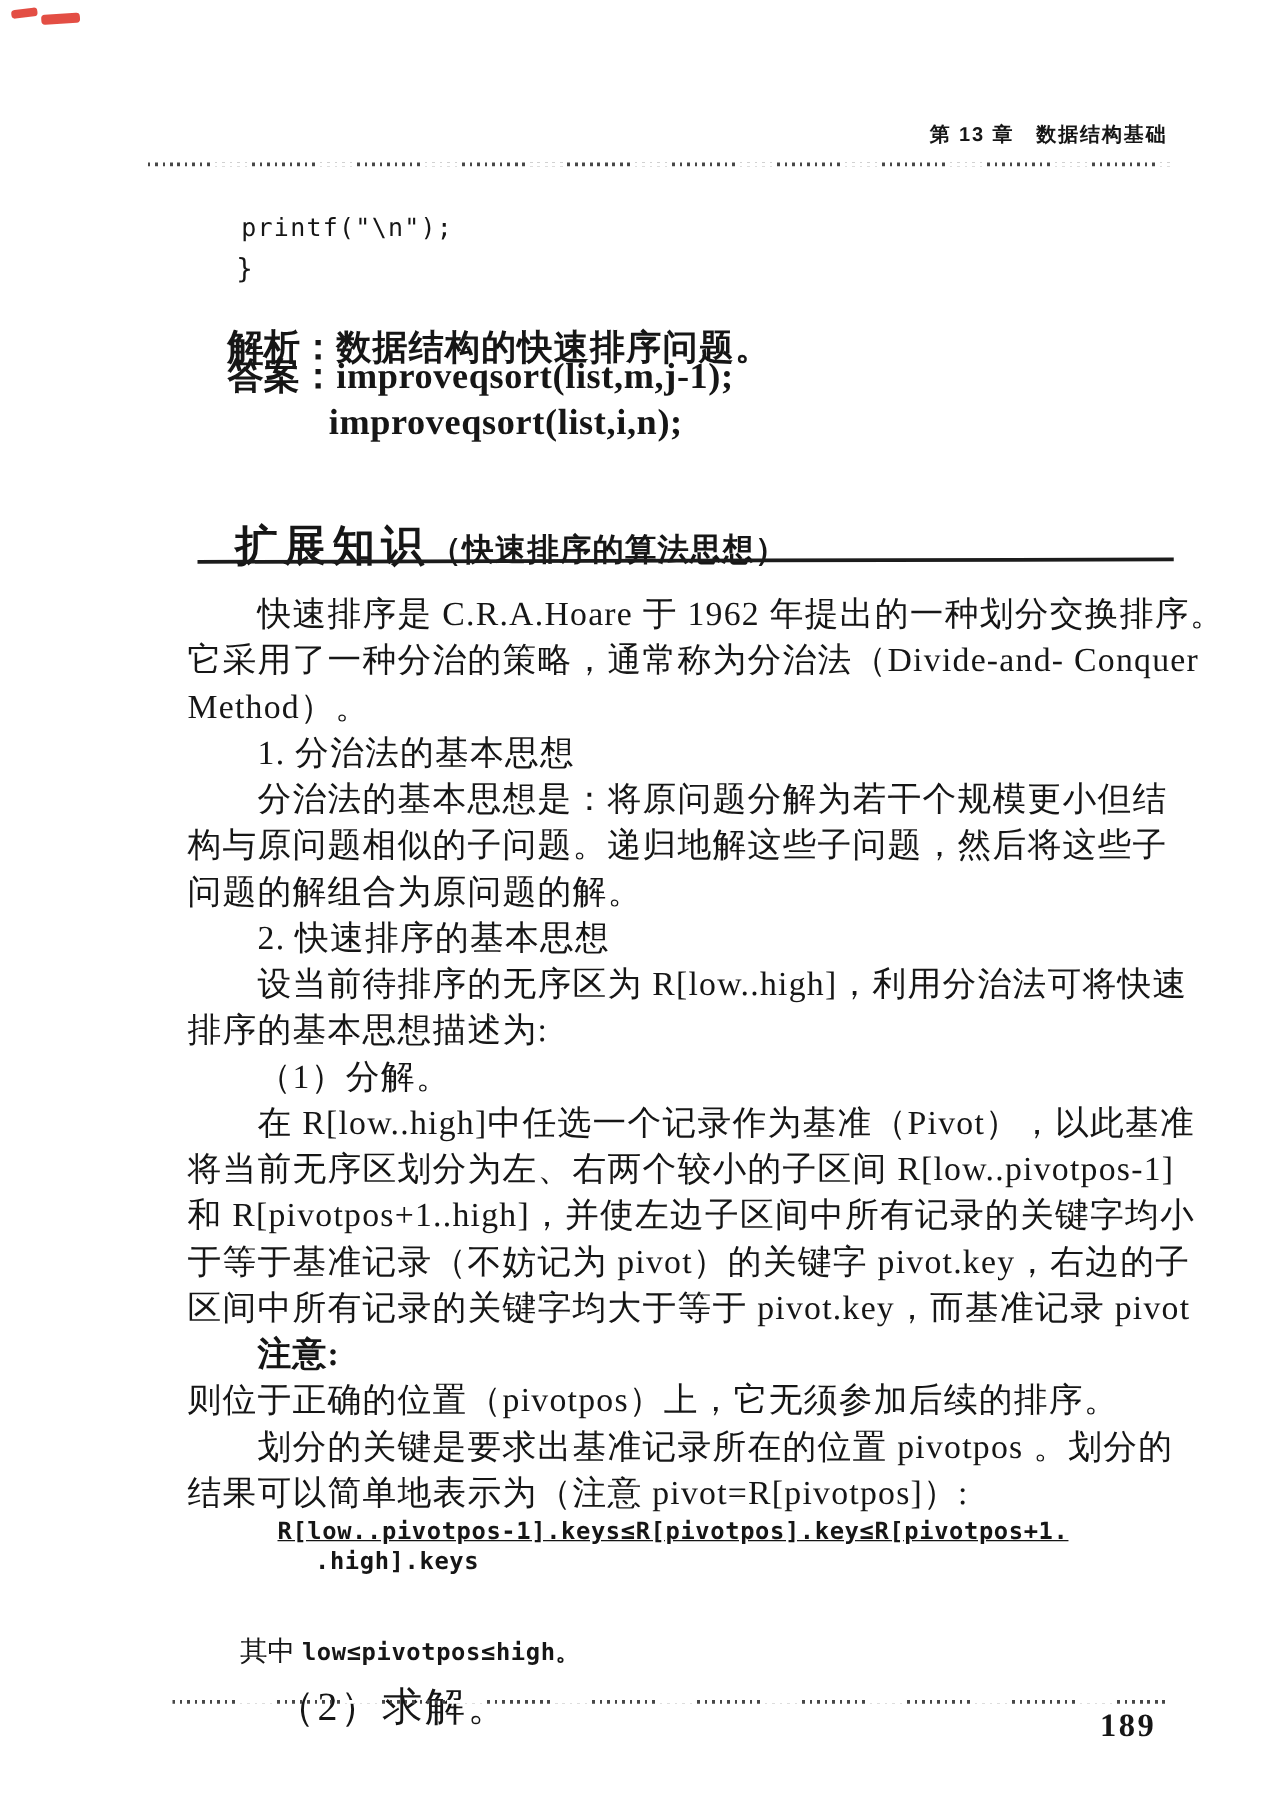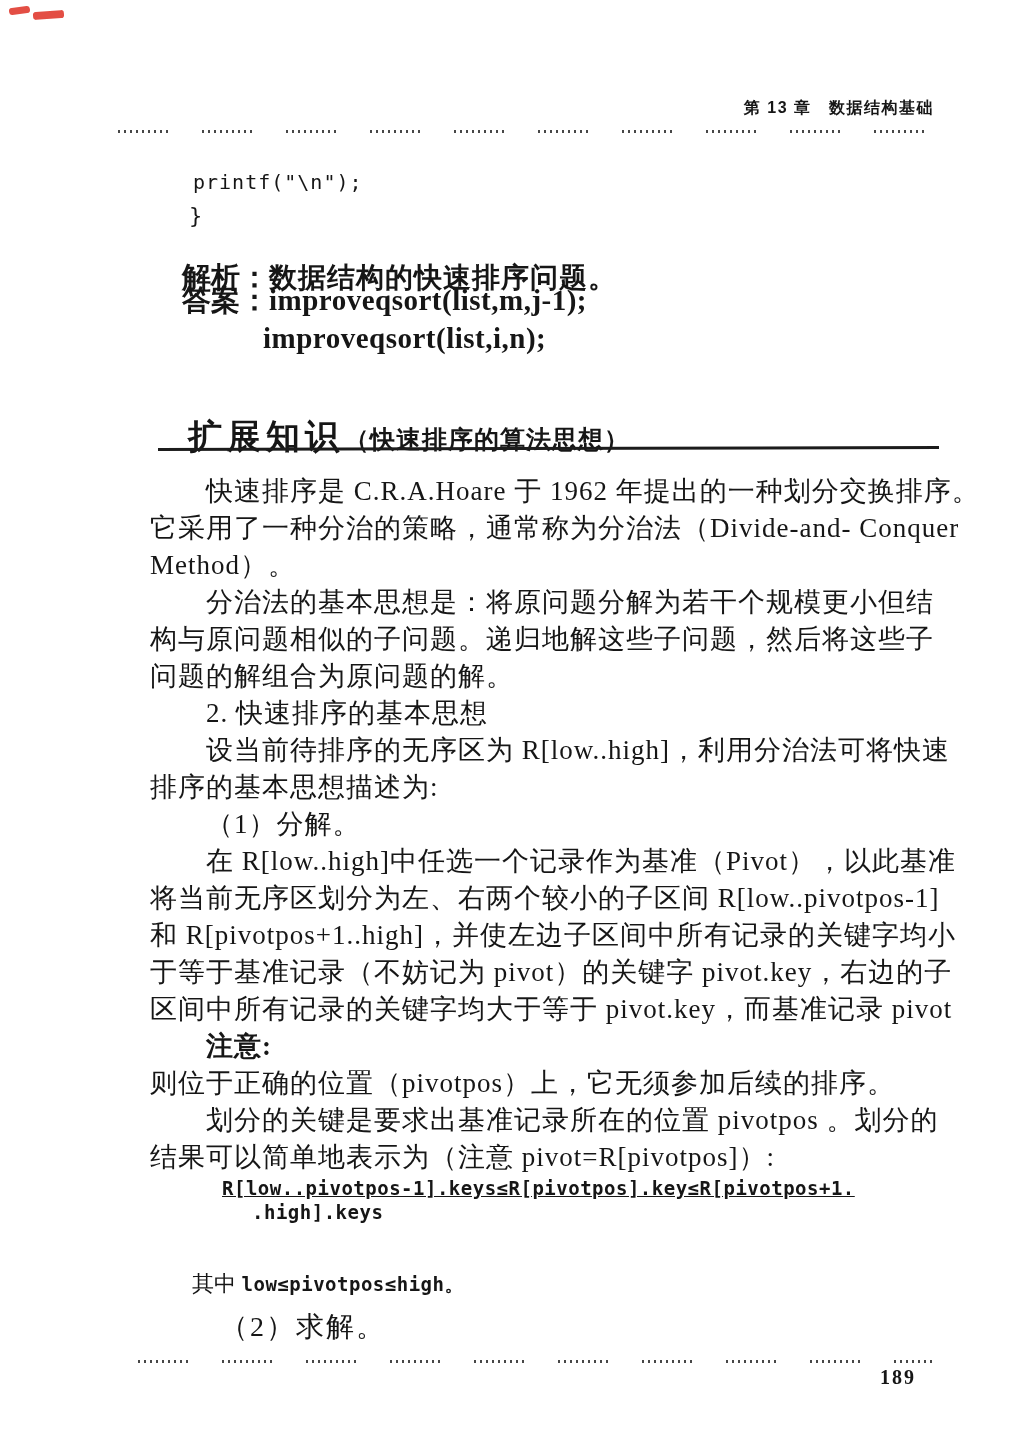--- a/index.html
+++ b/index.html
@@ -54,24 +54,24 @@
   .body-col{position:absolute;left:150px;top:473px;width:790px;font-size:27px;}
   .ln{height:37px;line-height:37px;white-space:nowrap;letter-spacing:1px;}
   .ln.ind{padding-left:56px;}
   .ln.bold{font-weight:bold;}
 
   
   .f1{font-family:"DejaVu Sans Mono","Liberation Mono",monospace;font-weight:bold;font-size:19px;line-height:24px;padding-left:72px;letter-spacing:.5px;white-space:nowrap;text-decoration:underline;}
   .f2{font-family:"DejaVu Sans Mono","Liberation Mono",monospace;font-weight:bold;font-size:19px;line-height:24px;padding-left:102px;letter-spacing:.5px;}
   .fnote{line-height:25px;padding-left:42px;font-size:22px;white-space:nowrap;margin-top:47px;}
   .fnote .code{font-family:"DejaVu Sans Mono","Liberation Mono",monospace;font-weight:bold;font-size:19px;letter-spacing:.5px;}
-  .solve-line{margin-top:12px;padding-left:70px;font-size:28px;line-height:36px;letter-spacing:2px;}
+  .solve-line{margin-top:12px;padding-left:70px;font-size:32px;line-height:36px;letter-spacing:2px;}
 
   
-  .page-number{position:absolute;left:880px;top:1366px;font-size:20px;font-weight:600;letter-spacing:2px;}
+  .page-number{position:absolute;left:880px;top:1366px;font-size:26px;font-weight:600;letter-spacing:2px;}
 </style>
 </head>
 <body>
 
 <div class="page">
 
   <span class="red-mark m1"></span>
   <span class="red-mark m2"></span>
 
   <div class="chapter">第 13 章　数据结构基础</div>
@@ -91,20 +91,21 @@
 
   <div class="section-heading">
     <span class="sh-main">扩展知识</span><span class="sh-paren">（快速排序的算法思想）</span>
   </div>
   <div class="heading-rule"></div>
 
   <div class="body-col">
     <div class="ln ind">快速排序是 C.R.A.Hoare 于 1962 年提出的一种划分交换排序。</div>
     <div class="ln">它采用了一种分治的策略，通常称为分治法（Divide-and- Conquer</div>
     <div class="ln">Method）。</div>
+    <div class="ln ind">1. 分治法的基本思想</div>
     <div class="ln ind">分治法的基本思想是：将原问题分解为若干个规模更小但结</div>
     <div class="ln">构与原问题相似的子问题。递归地解这些子问题，然后将这些子</div>
     <div class="ln">问题的解组合为原问题的解。</div>
     <div class="ln ind">2. 快速排序的基本思想</div>
     <div class="ln ind">设当前待排序的无序区为 R[low..high]，利用分治法可将快速</div>
     <div class="ln">排序的基本思想描述为:</div>
     <div class="ln ind">（1）分解。</div>
     <div class="ln ind">在 R[low..high]中任选一个记录作为基准（Pivot），以此基准</div>
     <div class="ln">将当前无序区划分为左、右两个较小的子区间 R[low..pivotpos-1]</div>
     <div class="ln">和 R[pivotpos+1..high]，并使左边子区间中所有记录的关键字均小</div>

